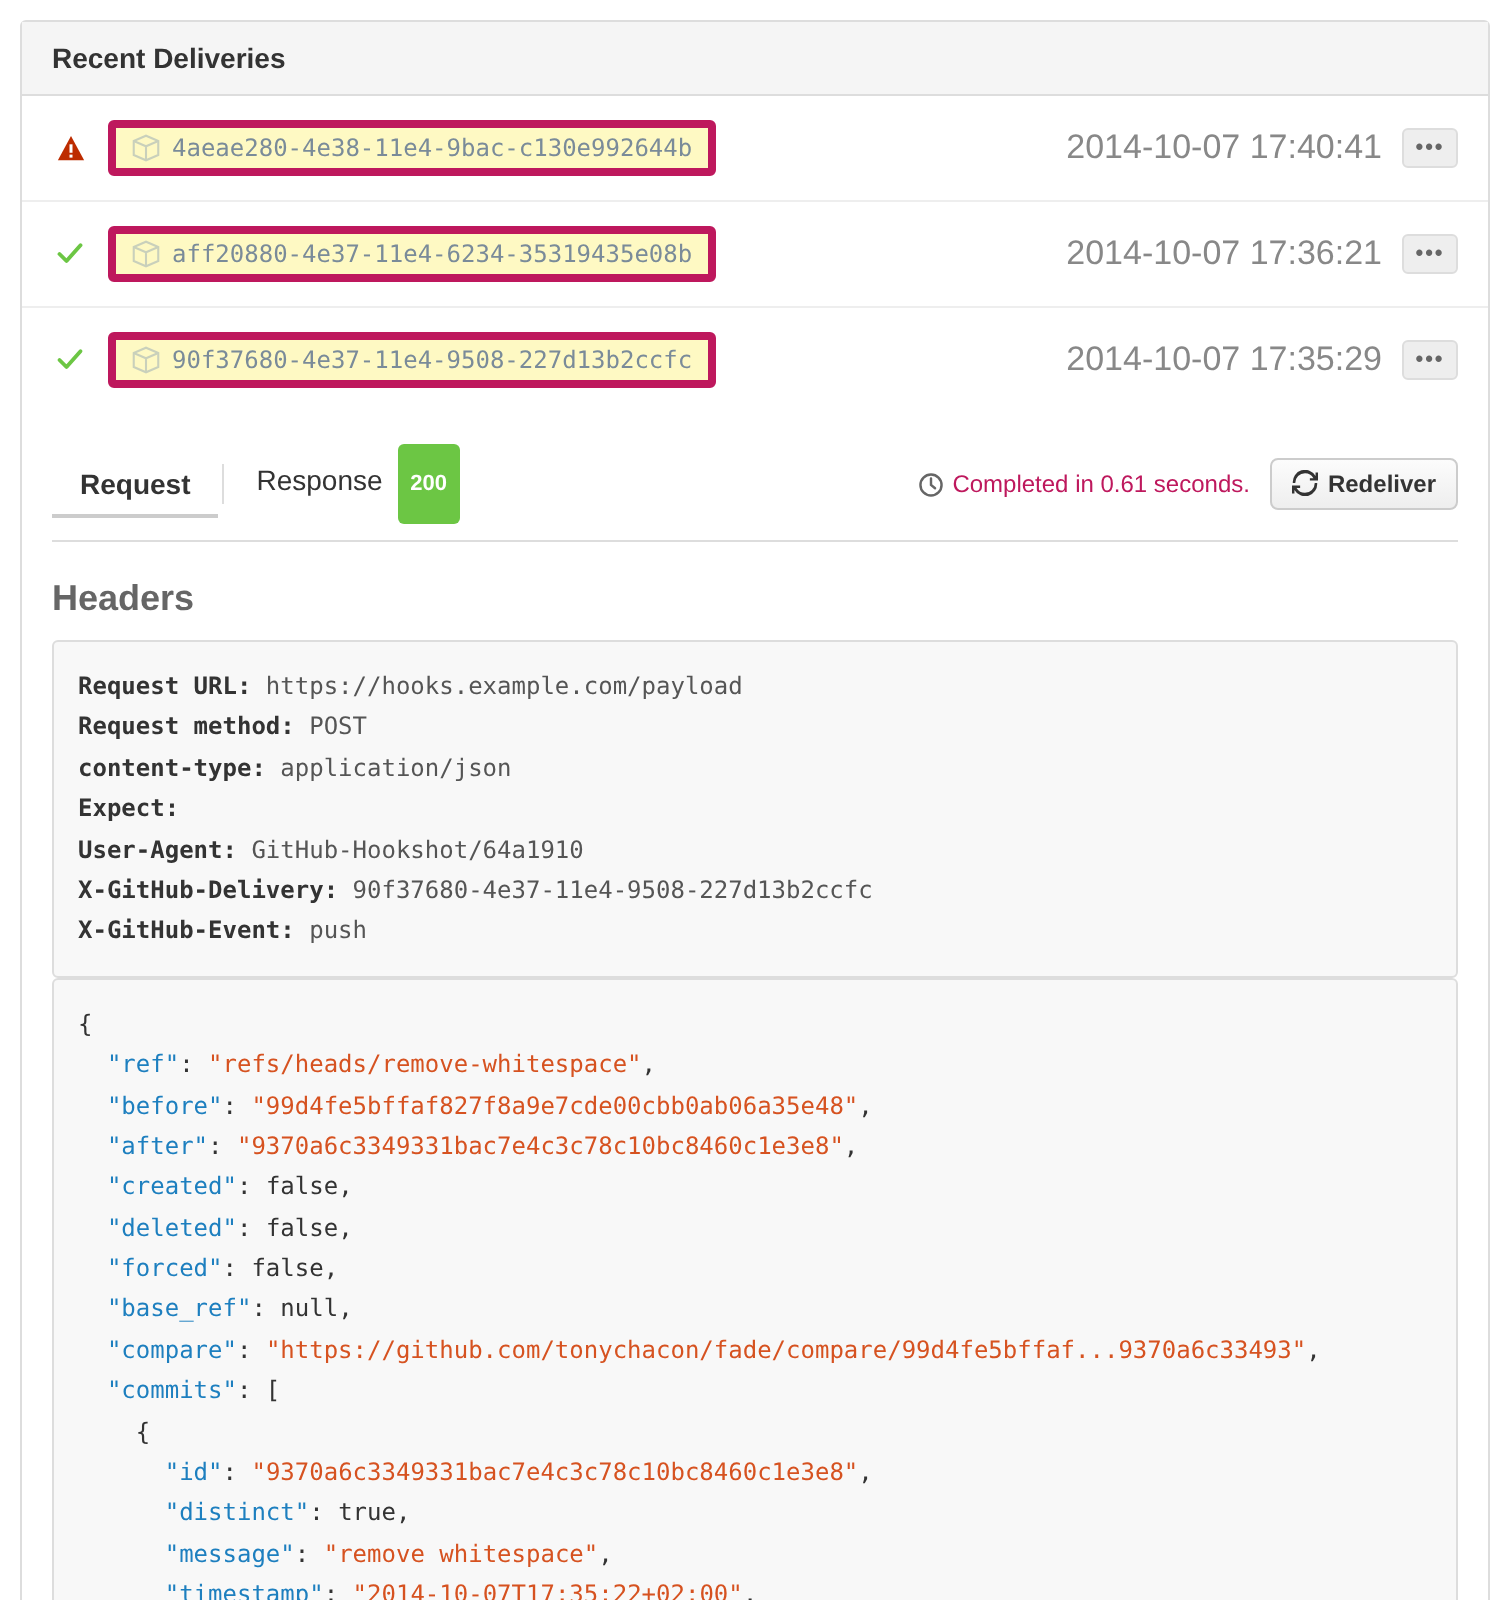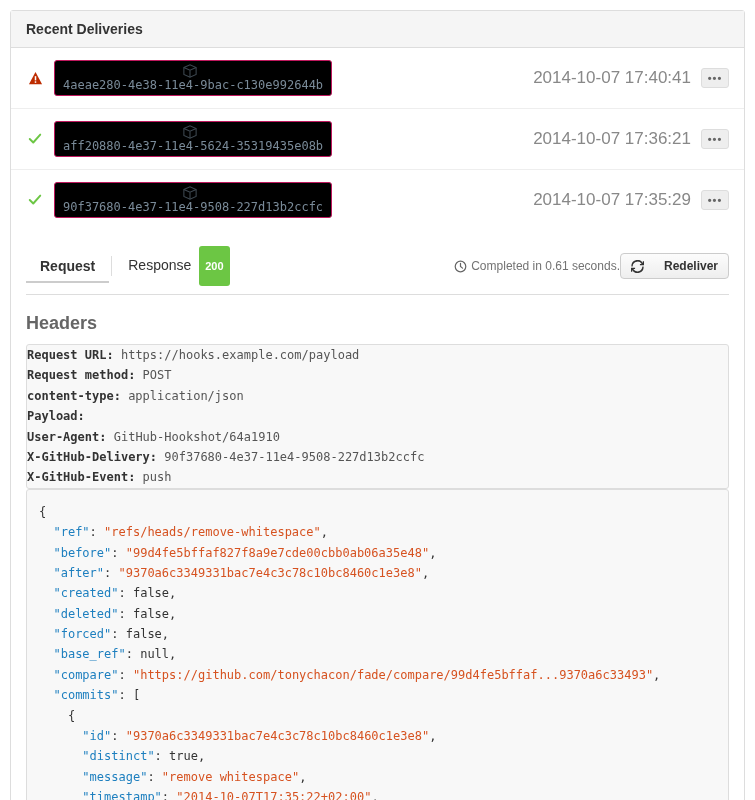--- a/index.html
+++ b/index.html
@@ -35,29 +35,28 @@
       height: 18px;
       margin-right: 10px;
       flex-shrink: 0;
       display: flex;
       align-items: center;
       justify-content: center;
     }
     .uuid-badge {
       display: inline-flex;
       align-items: center;
-      background: #000000;
-      border: 1px solid #be185d;
+      background: #fef9c3;
+      border: 4px solid #be185d;
       border-radius: 3px;
       padding: 3px 8px;
       font-family: Consolas, Monaco, monospace;
       font-size: 12px;
       color: #7a8b99;
       cursor: pointer;
-      flex-direction: column;
     }
     .uuid-badge svg { margin-right: 6px; opacity: 0.45; }
     .spacer { flex: 1; }
     .timestamp {
       color: #888;
       font-size: 17px;
       margin-right: 10px;
     }
     .ellipsis-btn {
       background: #eee;
@@ -111,49 +110,50 @@
       display: inline-block;
       background: #6cc644;
       color: #fff;
       font-size: 11px;
       font-weight: bold;
       padding: 14px 6px;
       border-radius: 3px;
       margin-left: 4px;
     }
     .completed-text {
-      color: #737373;
+      color: #be185d;
       font-size: 12px;
       display: flex;
       align-items: flex-end;
       gap: 4px;
     }
     .redeliver-btn {
       background: linear-gradient(#fcfcfc, #eee);
       border: 1px solid #ccc;
       border-radius: 4px;
       padding: 5px 10px;
       font-size: 12px;
       font-weight: bold;
       color: #333;
       cursor: pointer;
       display: flex;
-      align-items: center;
-      gap: 20px;
+      gap: 5px;
+      margin-left: 10px;
     }
     .section-title {
       font-size: 18px;
       font-weight: 600;
       color: #666;
       margin: 18px 0 10px 0;
     }
     .code-box {
       background: #f8f8f8;
       border: 1px solid #ddd;
       border-radius: 3px;
+      padding: 12px;
       font-family: Consolas, Monaco, monospace;
       font-size: 12px;
       line-height: 1.7;
       color: #555;
       white-space: pre;
       overflow-x: auto;
     }
     .code-box .hkey { font-weight: bold; color: #333; }
     .payload-box {
       background: #f8f8f8;
@@ -201,21 +201,21 @@
         <span class="status-icon">
           <svg width="14" height="14" viewBox="0 0 16 16">
             <path d="M2 8l4 4 8-9" fill="none" stroke="#6cc644" stroke-width="2.2" stroke-linecap="round" stroke-linejoin="round"></path>
           </svg>
         </span>
         <span class="uuid-badge">
           <svg width="14" height="14" viewBox="0 0 16 16">
             <path d="M1 4l7-3 7 3v8l-7 3-7-3V4z" fill="none" stroke="#8aa0b3" stroke-width="1.2"></path>
             <path d="M1 4l7 3 7-3M8 7v8" fill="none" stroke="#8aa0b3" stroke-width="1.2"></path>
           </svg>
-          <span>aff20880-4e37-11e4-5624-35319435e08b</span>
+          <span>aff20880-4e37-11e4-6234-35319435e08b</span>
         </span>
         <div class="spacer"></div>
         <span class="timestamp">2014-10-07 17:36:21</span>
         <div class="ellipsis-btn">•••</div>
       </div>
       <div class="delivery-row">
         <span class="status-icon">
           <svg width="14" height="14" viewBox="0 0 16 16">
             <path d="M2 8l4 4 8-9" fill="none" stroke="#6cc644" stroke-width="2.2" stroke-linecap="round" stroke-linejoin="round"></path>
           </svg>
@@ -254,21 +254,21 @@
         </svg>
       <span>Redeliver</span>
     </button>
   </div>
 
   <div class="detail-section">
     <div class="section-title">Headers</div>
     <div class="code-box" id="headers-box"><span class="hkey">Request URL:</span> https://hooks.example.com/payload
 <span class="hkey">Request method:</span> POST
 <span class="hkey">content-type:</span> application/json
-<span class="hkey">Payload:</span> 
+<span class="hkey">Expect:</span> 
 <span class="hkey">User-Agent:</span> GitHub-Hookshot/64a1910
 <span class="hkey">X-GitHub-Delivery:</span> 90f37680-4e37-11e4-9508-227d13b2ccfc
 <span class="hkey">X-GitHub-Event:</span> push</div>
 
     <div class="payload-box" id="payload-box">{
   <span class="json-key">"ref"</span>: <span class="json-str">"refs/heads/remove-whitespace"</span>,
   <span class="json-key">"before"</span>: <span class="json-str">"99d4fe5bffaf827f8a9e7cde00cbb0ab06a35e48"</span>,
   <span class="json-key">"after"</span>: <span class="json-str">"9370a6c3349331bac7e4c3c78c10bc8460c1e3e8"</span>,
   <span class="json-key">"created"</span>: <span class="json-lit">false</span>,
   <span class="json-key">"deleted"</span>: <span class="json-lit">false</span>,

